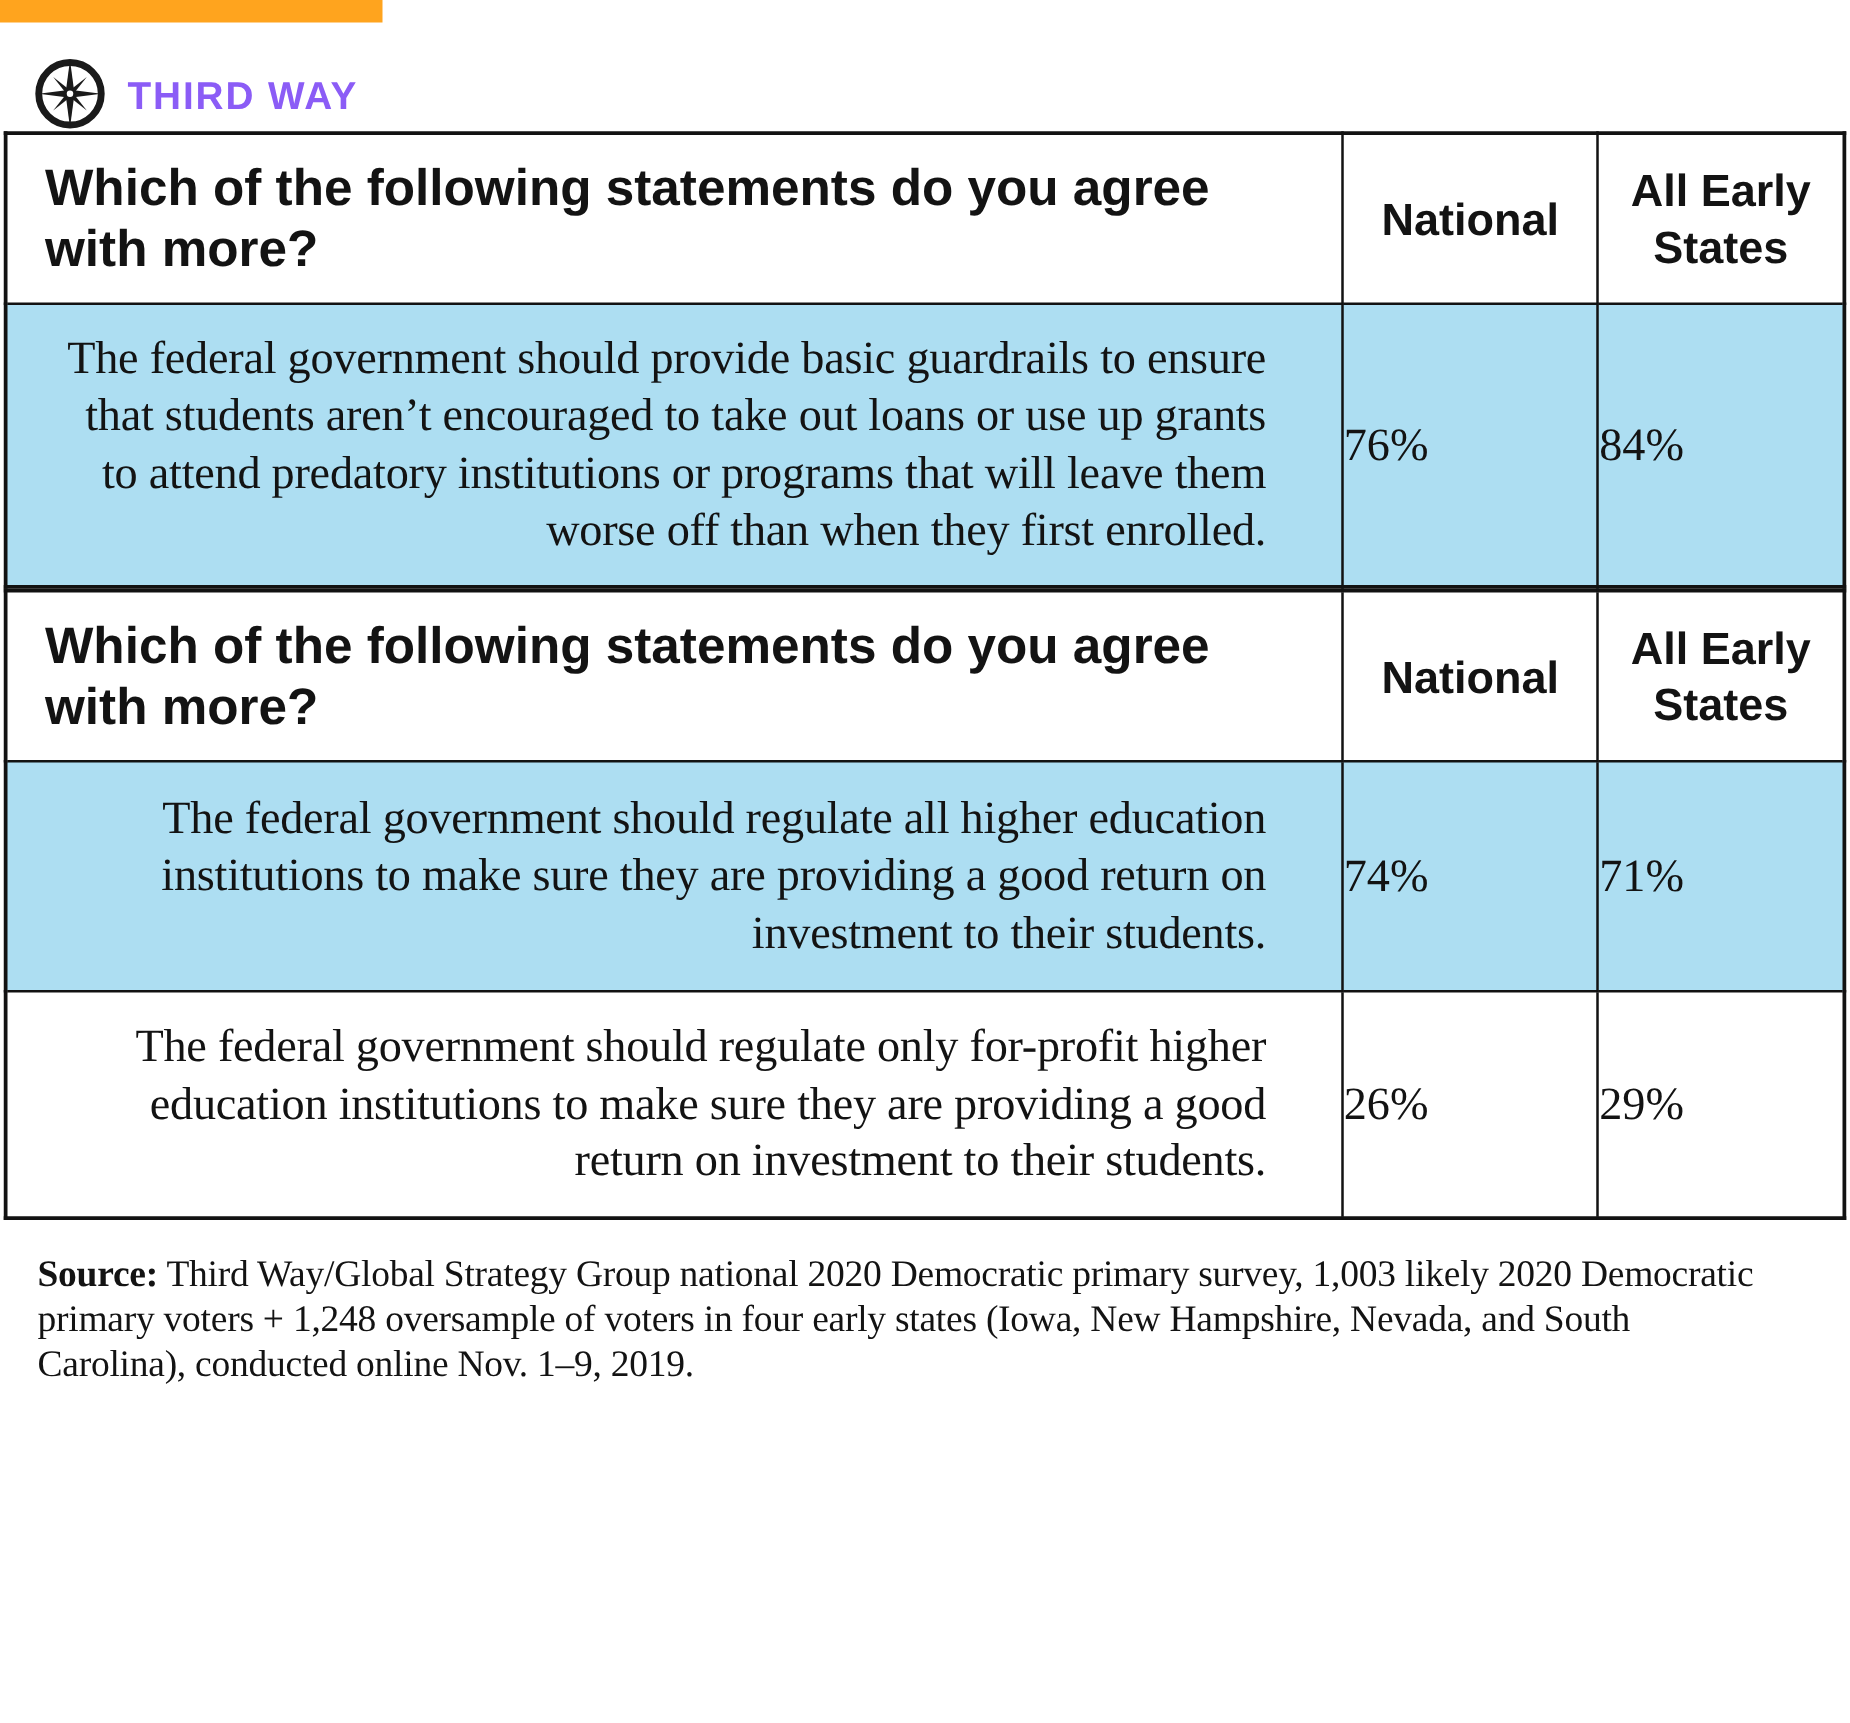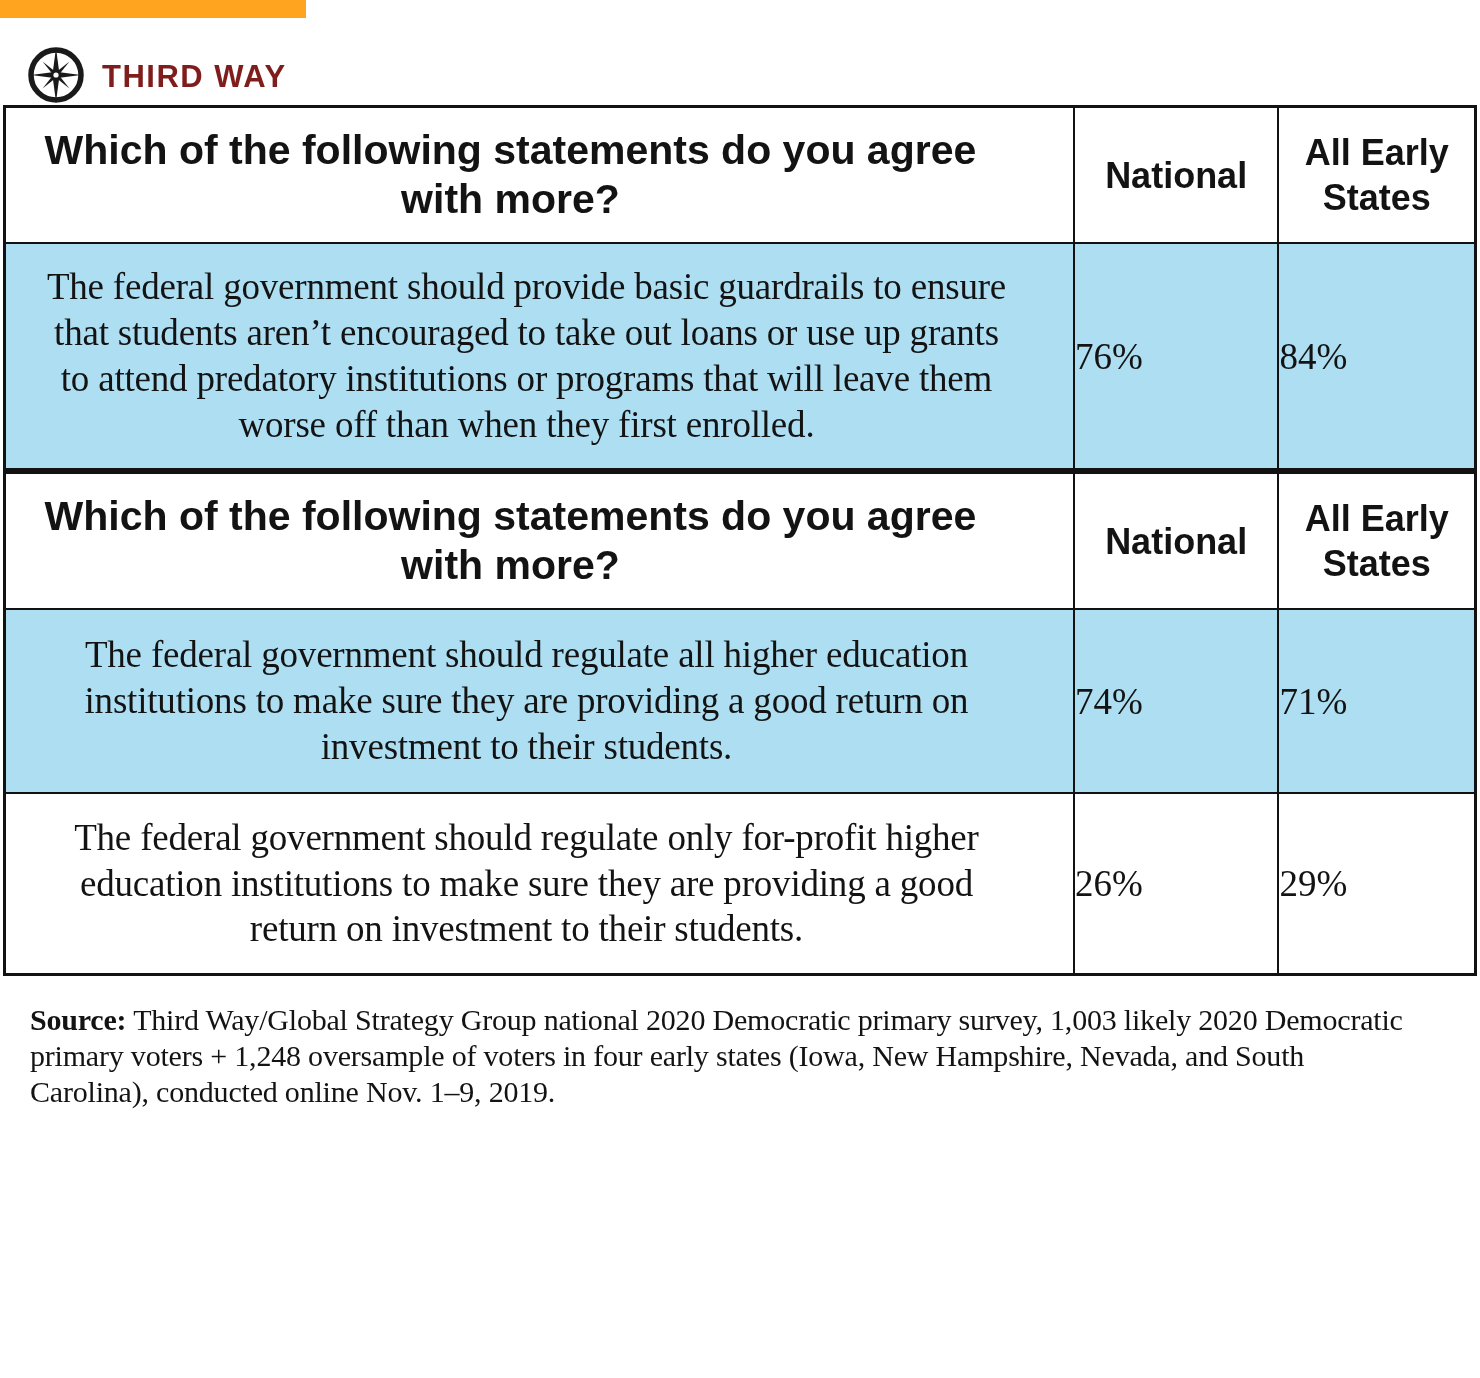--- a/index.html
+++ b/index.html
@@ -30,21 +30,21 @@
     gap: 16px;
     margin: 27px 0 0 26px;
     height: 60px;
   }
   .logo-icon { width: 60px; height: 60px; flex: 0 0 auto; }
   .logo-wordmark {
     font-family: "Liberation Sans", "DejaVu Sans", sans-serif;
     font-weight: 700;
     font-size: 31px;
     letter-spacing: 1.5px;
-    color: #7f1d1d;
+    color: #8b5cf6;
     padding-top: 4px;
   }
 
   
   table.survey {
     width: calc(100% - 6px);
     margin: 0 3px;
     border-collapse: collapse;
     table-layout: fixed;
     border: 3px solid var(--border);
@@ -53,42 +53,42 @@
   .table-2 { margin-top: 74px; }
   table.survey th, table.survey td {
     border: 2px solid var(--border);
     vertical-align: middle;
   }
   col.col-question { width: 72.7%; }
   col.col-national { width: 13.9%; }
   col.col-early    { width: 13.4%; }
 
   th.question-header {
-    text-align: center;
+    text-align: left;
     font-family: "Liberation Sans", "DejaVu Sans", sans-serif;
     font-weight: 700;
     font-size: 41px;
     line-height: 1.2;
     padding: 18px 88px 18px 30px;
     height: 127px;
   }
   th.value-header {
     font-family: "Liberation Sans", "DejaVu Sans", sans-serif;
     font-weight: 700;
     font-size: 36px;
     line-height: 1.25;
     text-align: center;
     padding: 10px 14px;
   }
 
   td.statement-cell {
     font-family: "Liberation Serif", "DejaVu Serif", serif;
     font-size: 37px;
     line-height: 1.24;
-    text-align: center;
+    text-align: right;
     padding: 20px 60px 20px 34px;
     letter-spacing: -0.2px;
   }
   td.value-cell {
     font-family: "Liberation Serif", "DejaVu Serif", serif;
     font-size: 37px;
     text-align: left;
   }
   tr.highlight td { background: var(--highlight-blue); }
   tr.row-tall-1 td { height: 225px; }

